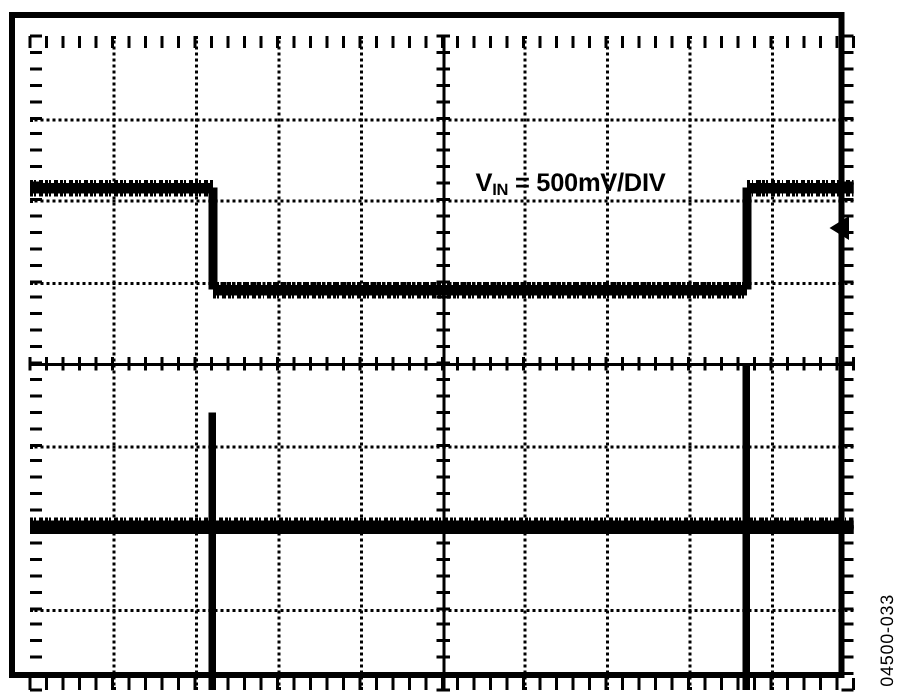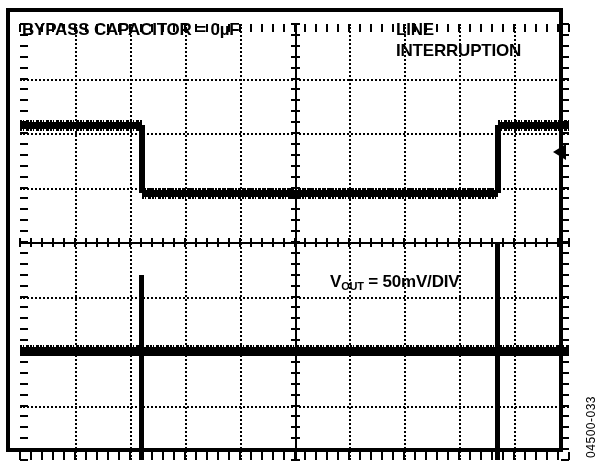--- a/index.html
+++ b/index.html
@@ -486,30 +486,25 @@
         <div class="trace-seg trace-noise" style="left: 477.63px; top: 95.825px; width: 71.37px;"></div>
         <div class="trace-seg trace-h" style="left: 477.63px; top: 97.825px; width: 71.37px;"></div>
         <div class="trace-seg trace-noise" style="left: 0px; top: 321px; width: 549px;"></div>
         <div class="trace-seg trace-h" style="left: 0px; top: 323px; width: 549px; height: 9px;"></div>
         <div class="trace-seg trace-v" style="left: 118.878px; top: 250.7px; height: 185.3px; width: 5px;"></div>
         <div class="trace-seg trace-v" style="left: 474.63px; top: 218px; height: 218px; width: 5px;"></div>
       </div>
 
   </div>
 
-  <div class="scope-label" id="header-left">BYPASS CAPACITOR = 0µF</div>
-
-  <div class="scope-label" id="header-right">
-    <span>LINE</span><br>
-    <span>INTERRUPTION</span>
+
+
+  <div class="scope-label" id="label-vin">
+    <span>V</span><sub>IN</sub><span> = </span><span>500mV/DIV</span>
   </div>
 
 
-  <div class="scope-label" id="label-vout">
-    <span>V</span><sub>OUT</sub><span> = </span><span>50mV/DIV</span>
-  </div>
-
 
   <div class="marker-arrow"></div>
 
   <div class="figure-id">04500-033</div>
 
 </div>
 
 </body></html>

